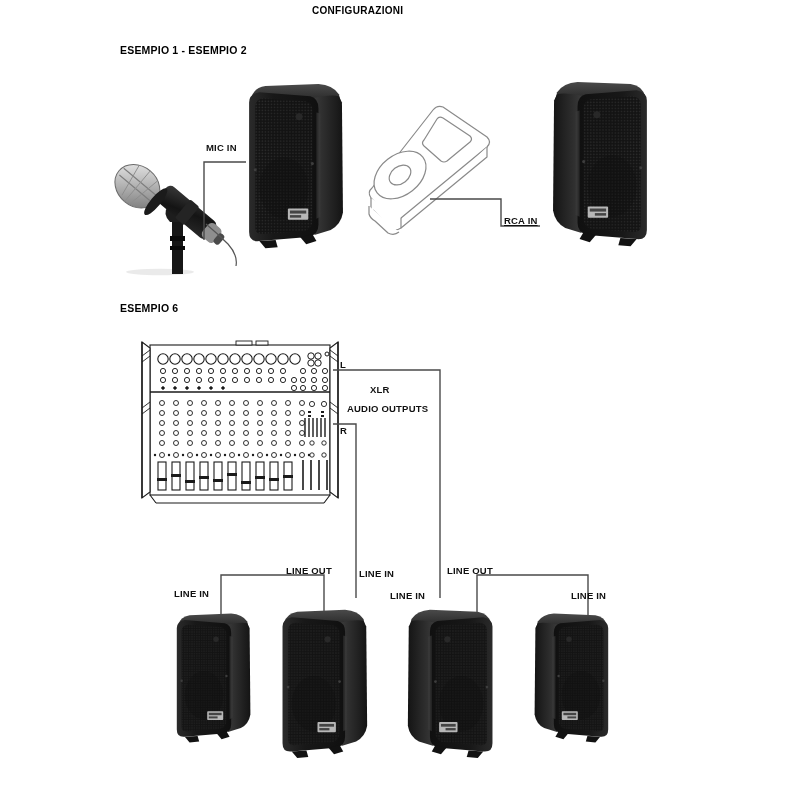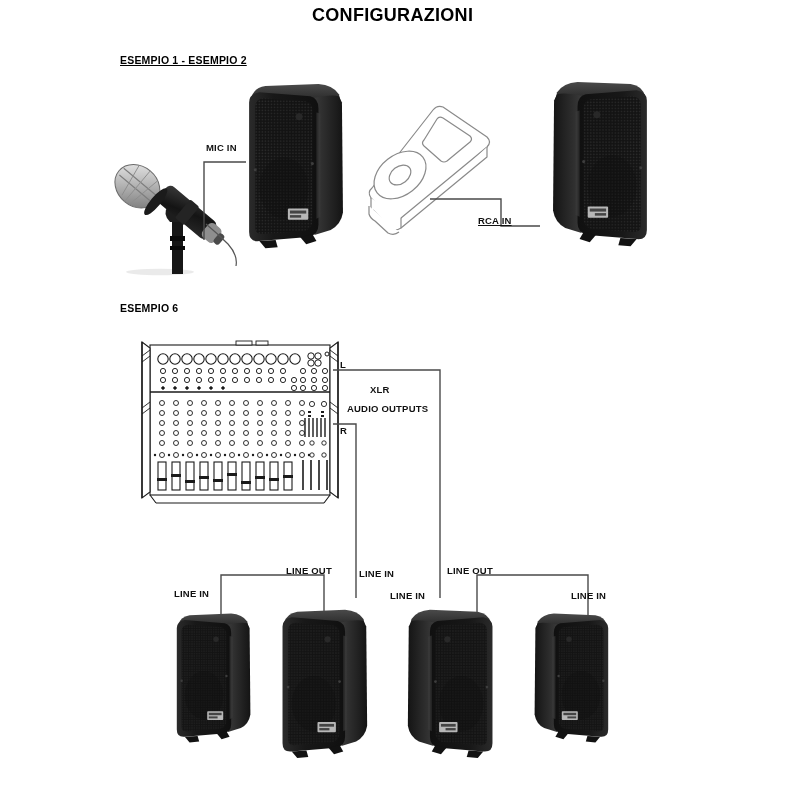--- a/index.html
+++ b/index.html
@@ -3,36 +3,36 @@
 <meta charset="utf-8">
 <style>
   html,body{margin:0;padding:0;}
   body{
     width:800px;height:800px;background:#ffffff;
     font-family:"Liberation Sans", sans-serif;
     position:relative;overflow:hidden;
   }
   .root{position:absolute;inset:0;}
   .lbl{position:absolute;font-weight:bold;color:#111;white-space:nowrap;letter-spacing:.2px;}
-  #page-title{font-size:18px;font-weight:bold;color:#000;letter-spacing:.3px;}
+  #page-title{font-size:10px;font-weight:bold;color:#000;letter-spacing:.3px;}
   .section-head{font-size:10.5px;font-weight:bold;color:#000;letter-spacing:.2px;}
   .conn-lbl{font-size:9.5px;}
   .io-lbl{font-size:9.5px;}
   svg{display:block;position:absolute;top:0;left:0;overflow:visible;}
   .wire{stroke:#4a4a4a;stroke-width:1.4;fill:none;}
   .wire-thin{stroke:#555;stroke-width:1.2;fill:none;}
 </style>
 </head>
 <body>
 
 <div class="root">
 
   <div class="lbl" id="page-title" style="left:312px;top:5px;">CONFIGURAZIONI</div>
 
-  <div class="lbl section-head" style="left:120px;top:54px;text-decoration:underline;">ESEMPIO 1 - ESEMPIO 2</div>
+  <div class="lbl section-head" style="left:120px;top:44px;">ESEMPIO 1 - ESEMPIO 2</div>
 
   <div class="lbl section-head" style="left:120px;top:302px;">ESEMPIO 6</div>
 
   <svg width="800" height="800" viewBox="0 0 800 800">
     <defs>
 
       <pattern id="mesh" width="3" height="3" patternUnits="userSpaceOnUse">
         <rect width="3" height="3" fill="#131313"></rect>
         <circle cx="1" cy="1" r="0.75" fill="#2c2c2c"></circle>
       </pattern>
@@ -418,21 +418,21 @@
     <g transform="translate(498,608) scale(-0.92,0.92)">
       <use href="#spk"></use>
     </g>
     <g transform="translate(613,612) scale(-0.80,0.80)">
       <use href="#spk"></use>
     </g>
   </svg>
 
   <div class="lbl conn-lbl" style="left:206px;top:142px;">MIC IN</div>
 
-  <div class="lbl conn-lbl" style="left:478px;top:215px;text-decoration:underline;">RCA IN</div>
+  <div class="lbl conn-lbl" style="left:504px;top:215px;text-decoration:underline;">RCA IN</div>
 
   <div class="lbl io-lbl" style="left:340px;top:359px;">L</div>
 
   <div class="lbl io-lbl" style="left:340px;top:425px;">R</div>
 
   <div class="lbl io-lbl" style="left:370px;top:384px;">XLR</div>
 
   <div class="lbl io-lbl" style="left:339px;top:403px;margin-left:8px;">AUDIO OUTPUTS</div>
 
   <div class="lbl conn-lbl" style="left:174px;top:588px;">LINE IN</div>

